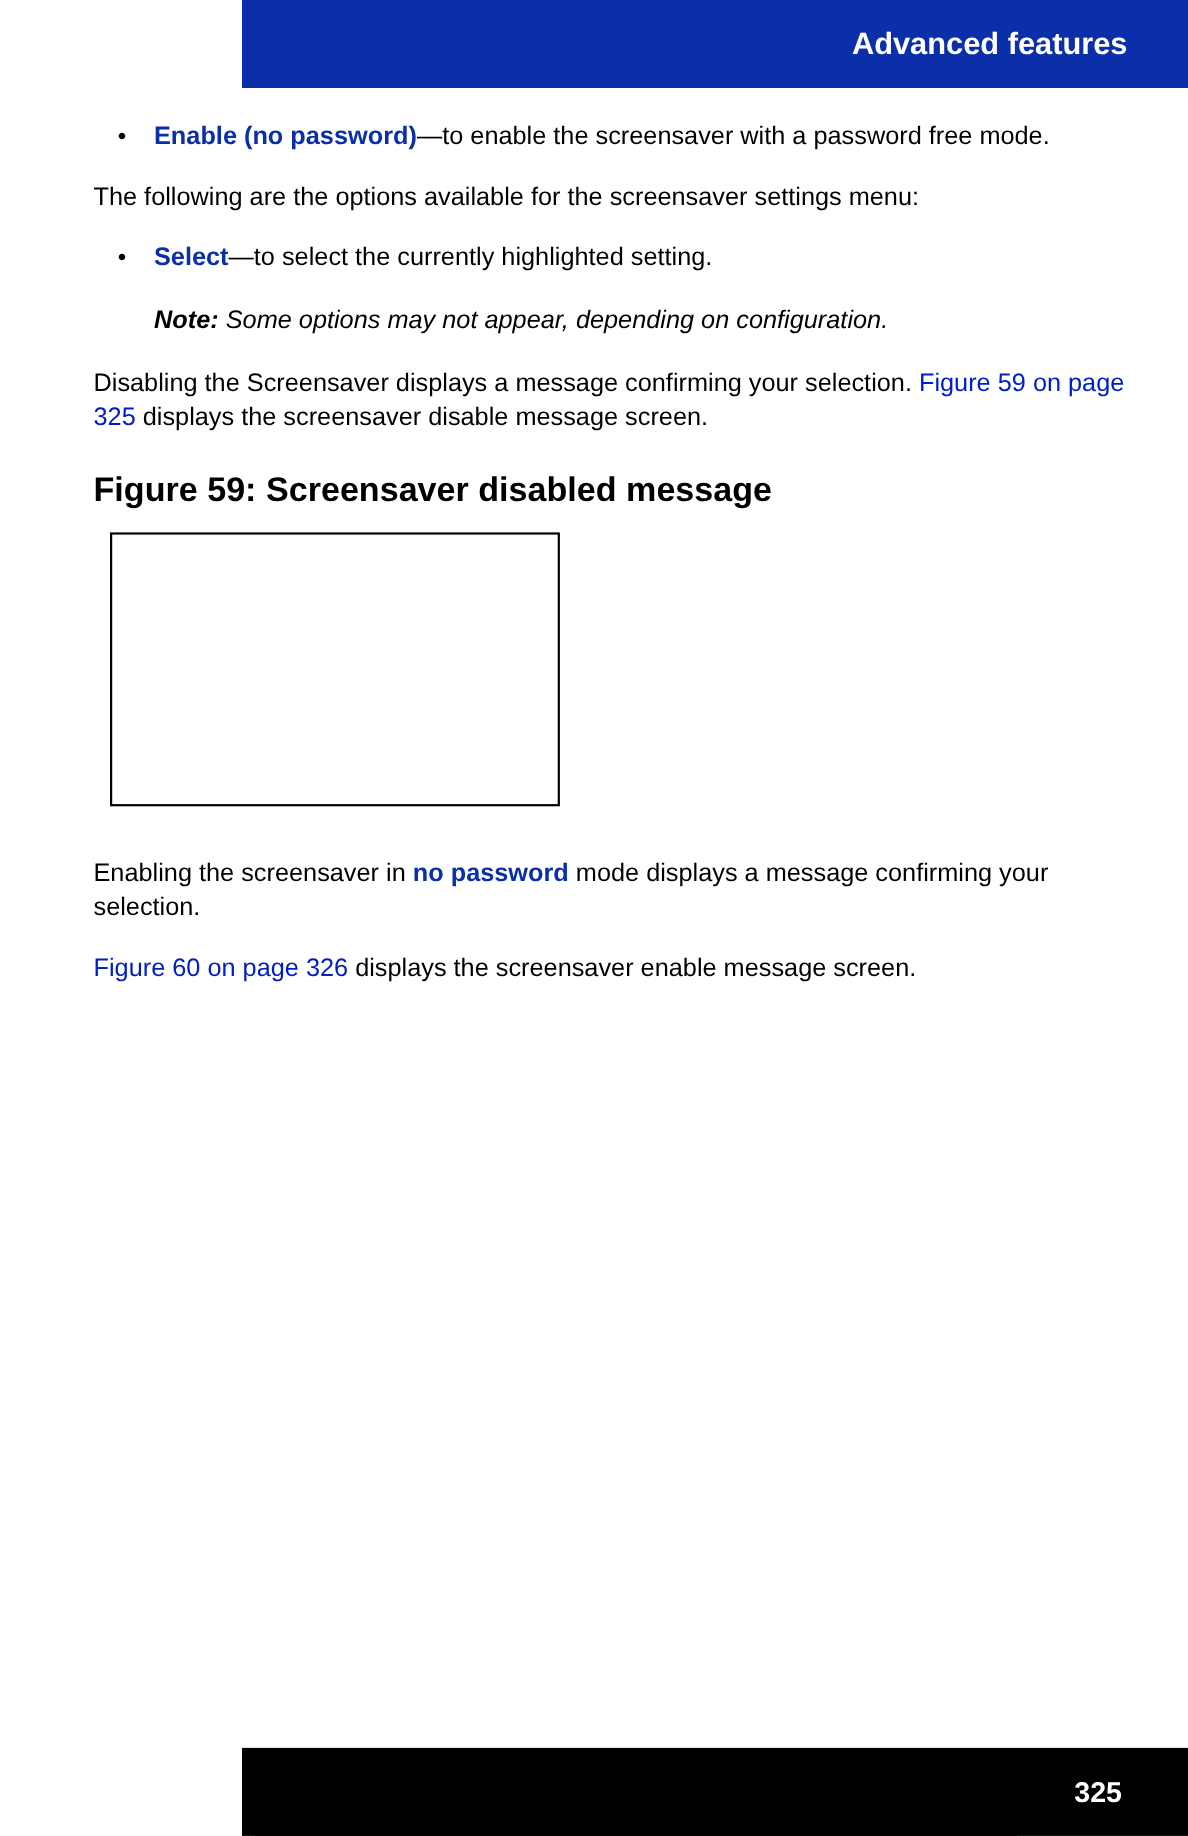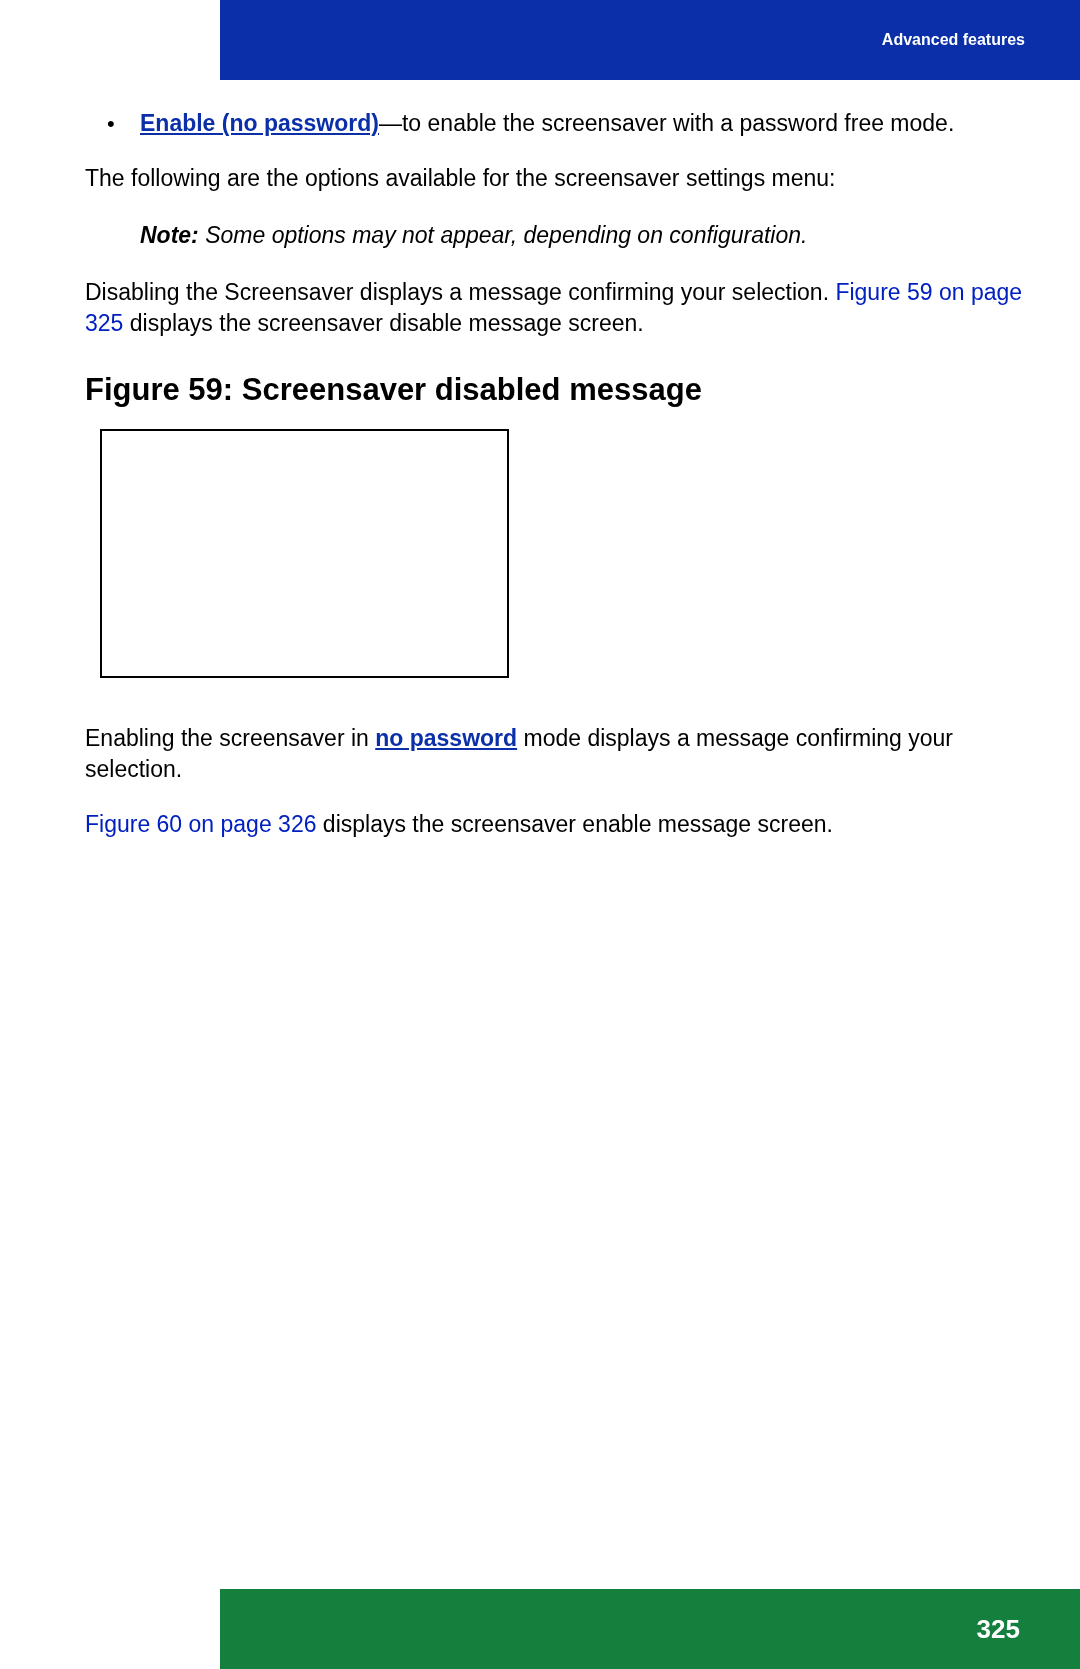--- a/index.html
+++ b/index.html
@@ -18,21 +18,21 @@
     left: 220px;
     right: 0;
     height: 80px;
     background: #0a2fa9;
     color: #fff;
     display: flex;
     align-items: center;
     justify-content: flex-end;
     padding-right: 55px;
     font-weight: bold;
-    font-size: 16px;
+    font-size: 28px;
     box-sizing: border-box;
   }
   .content {
     position: absolute;
     top: 108px;
     left: 85px;
     right: 55px;
     font-size: 23px;
     line-height: 1.35;
   }
@@ -53,21 +53,20 @@
   .bullet-dot::before {
     content: "•";
     font-size: 22px;
   }
   .bullet-text {
     flex: 1;
   }
   .term {
     font-weight: bold;
     color: #0a2fa9;
-    text-decoration: underline;
   }
   .para {
     margin: 24px 0;
   }
   .note-row {
     margin: 26px 0 26px 55px;
   }
   .note-label {
     font-style: italic;
     font-weight: bold;
@@ -90,21 +89,21 @@
     height: 245px;
     margin-left: 15px;
     margin-bottom: 45px;
   }
   .footer-block {
     position: absolute;
     bottom: 0;
     left: 220px;
     right: 0;
     height: 80px;
-    background: #15803d;
+    background: #000000;
     color: #fff;
     display: flex;
     align-items: center;
     justify-content: flex-end;
     padding-right: 60px;
     font-weight: bold;
     font-size: 26px;
     box-sizing: border-box;
   }
 </style>
@@ -122,20 +121,26 @@
       <div class="bullet-dot"></div>
       <div class="bullet-text">
         <span class="term">Enable (no password)</span><span>—to enable the screensaver with a password free mode.</span>
       </div>
     </div>
   </div>
 
   <div class="para">The following are the options available for the screensaver settings menu:</div>
 
   <div class="bullet-list">
+    <div class="bullet-item">
+      <div class="bullet-dot"></div>
+      <div class="bullet-text">
+        <span class="term">Select</span><span>—to select the currently highlighted setting.</span>
+      </div>
+    </div>
   </div>
 
   <div class="note-row">
     <span class="note-label">Note:</span><span class="note-text">  Some options may not appear, depending on configuration.</span>
   </div>
 
   <div class="para">
     <span>Disabling the Screensaver displays a message confirming your selection. </span><span class="link">Figure 59 on page 325</span><span> displays the screensaver disable message screen.</span>
   </div>
 

